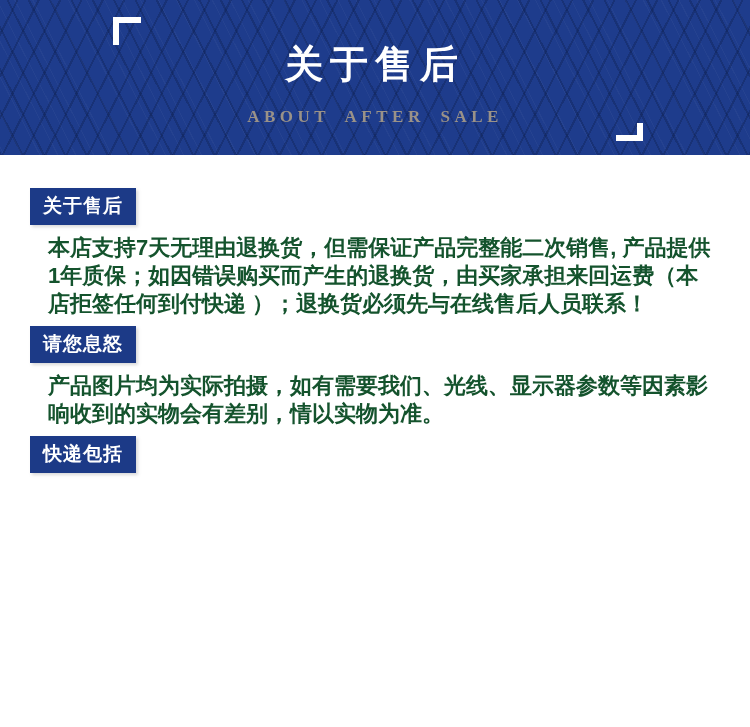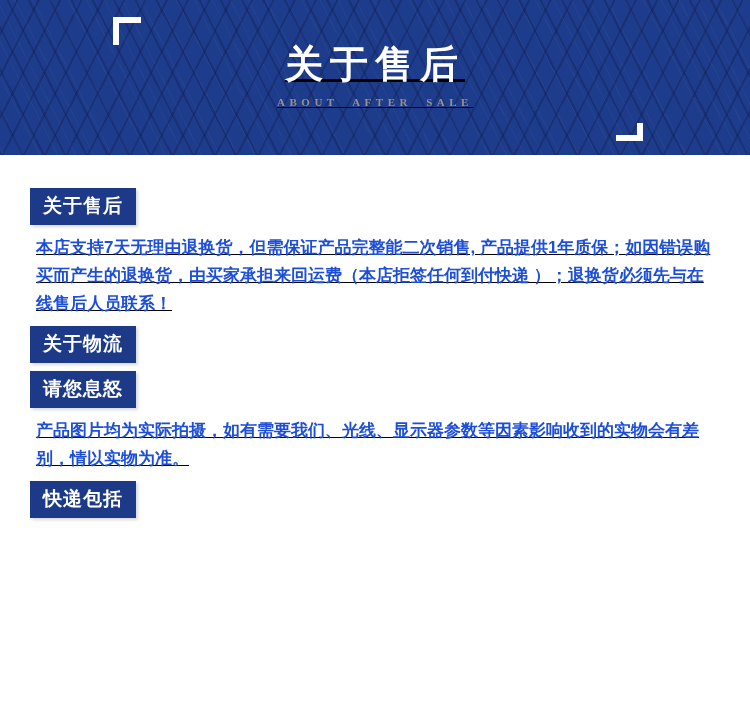--- a/index.html
+++ b/index.html
@@ -7,21 +7,20 @@
     padding: 0;
     background: #ffffff;
     font-family: "Liberation Sans", sans-serif;
   }
   .page {
     position: relative;
     width: 750px;
     height: 727px;
     background: #ffffff;
     overflow: hidden;
-    text-decoration: underline;
   }
 
   
   .banner {
     position: relative;
     width: 750px;
     height: 155px;
     background-color: #1e3c8c;
     background-image:
       repeating-linear-gradient(63deg, rgba(11,26,68,0.30) 0 2px, transparent 2px 19px),
@@ -33,26 +32,26 @@
     padding-top: 44px;
     text-align: center;
     color: #ffffff;
     font-family: "Liberation Serif", serif;
     font-weight: bold;
     font-size: 38px;
     letter-spacing: 7px;
     line-height: 1.1;
   }
   .banner-subtitle {
-    margin-top: 10px;
+    margin-top: 21px;
     text-align: center;
     color: #9a9288;
     font-family: "Liberation Serif", serif;
     font-weight: bold;
-    font-size: 11px;
+    font-size: 17px;
     letter-spacing: 4.5px;
     word-spacing: 7px;
   }
   .bracket-tl {
     position: absolute;
     left: 113px;
     top: 17px;
     width: 22px;
     height: 22px;
     border-left: 6px solid #ffffff;
@@ -79,23 +78,23 @@
     display: inline-block;
     background: #1c3a87;
     color: #ffffff;
     font-size: 19px;
     font-weight: bold;
     letter-spacing: 1px;
     padding: 5px 13px 6px 13px;
     box-shadow: 2px 2px 3px rgba(170,170,170,0.45);
   }
   .body-text {
-    margin: 9px 0 0 6px;
-    color: #1d4ed8;
-    font-size: 17px;
+    margin: 9px 0 0 18px;
+    color: #14532d;
+    font-size: 22px;
     font-weight: 600;
     line-height: 28px;
     text-align: left;
   }
 </style>
 </head>
 <body>
 
 <div class="page">
 
@@ -107,21 +106,20 @@
   </div>
 
   <div class="content">
 
     <section class="info-section">
       <div class="badge">关于售后</div>
       <p class="body-text">本店支持7天无理由退换货，但需保证产品完整能二次销售, 产品提供1年质保；如因错误购买而产生的退换货，由买家承担来回运费（本店拒签任何到付快递 ）；退换货必须先与在线售后人员联系！</p>
     </section>
 
     <section class="info-section">
-      <div class="badge">关于物流</div>
     </section>
 
     <section class="info-section">
       <div class="badge">请您息怒</div>
       <p class="body-text">产品图片均为实际拍摄，如有需要我们、光线、显示器参数等因素影响收到的实物会有差别，情以实物为准。</p>
     </section>
 
     <section class="info-section">
       <div class="badge">快递包括</div>
     </section>

